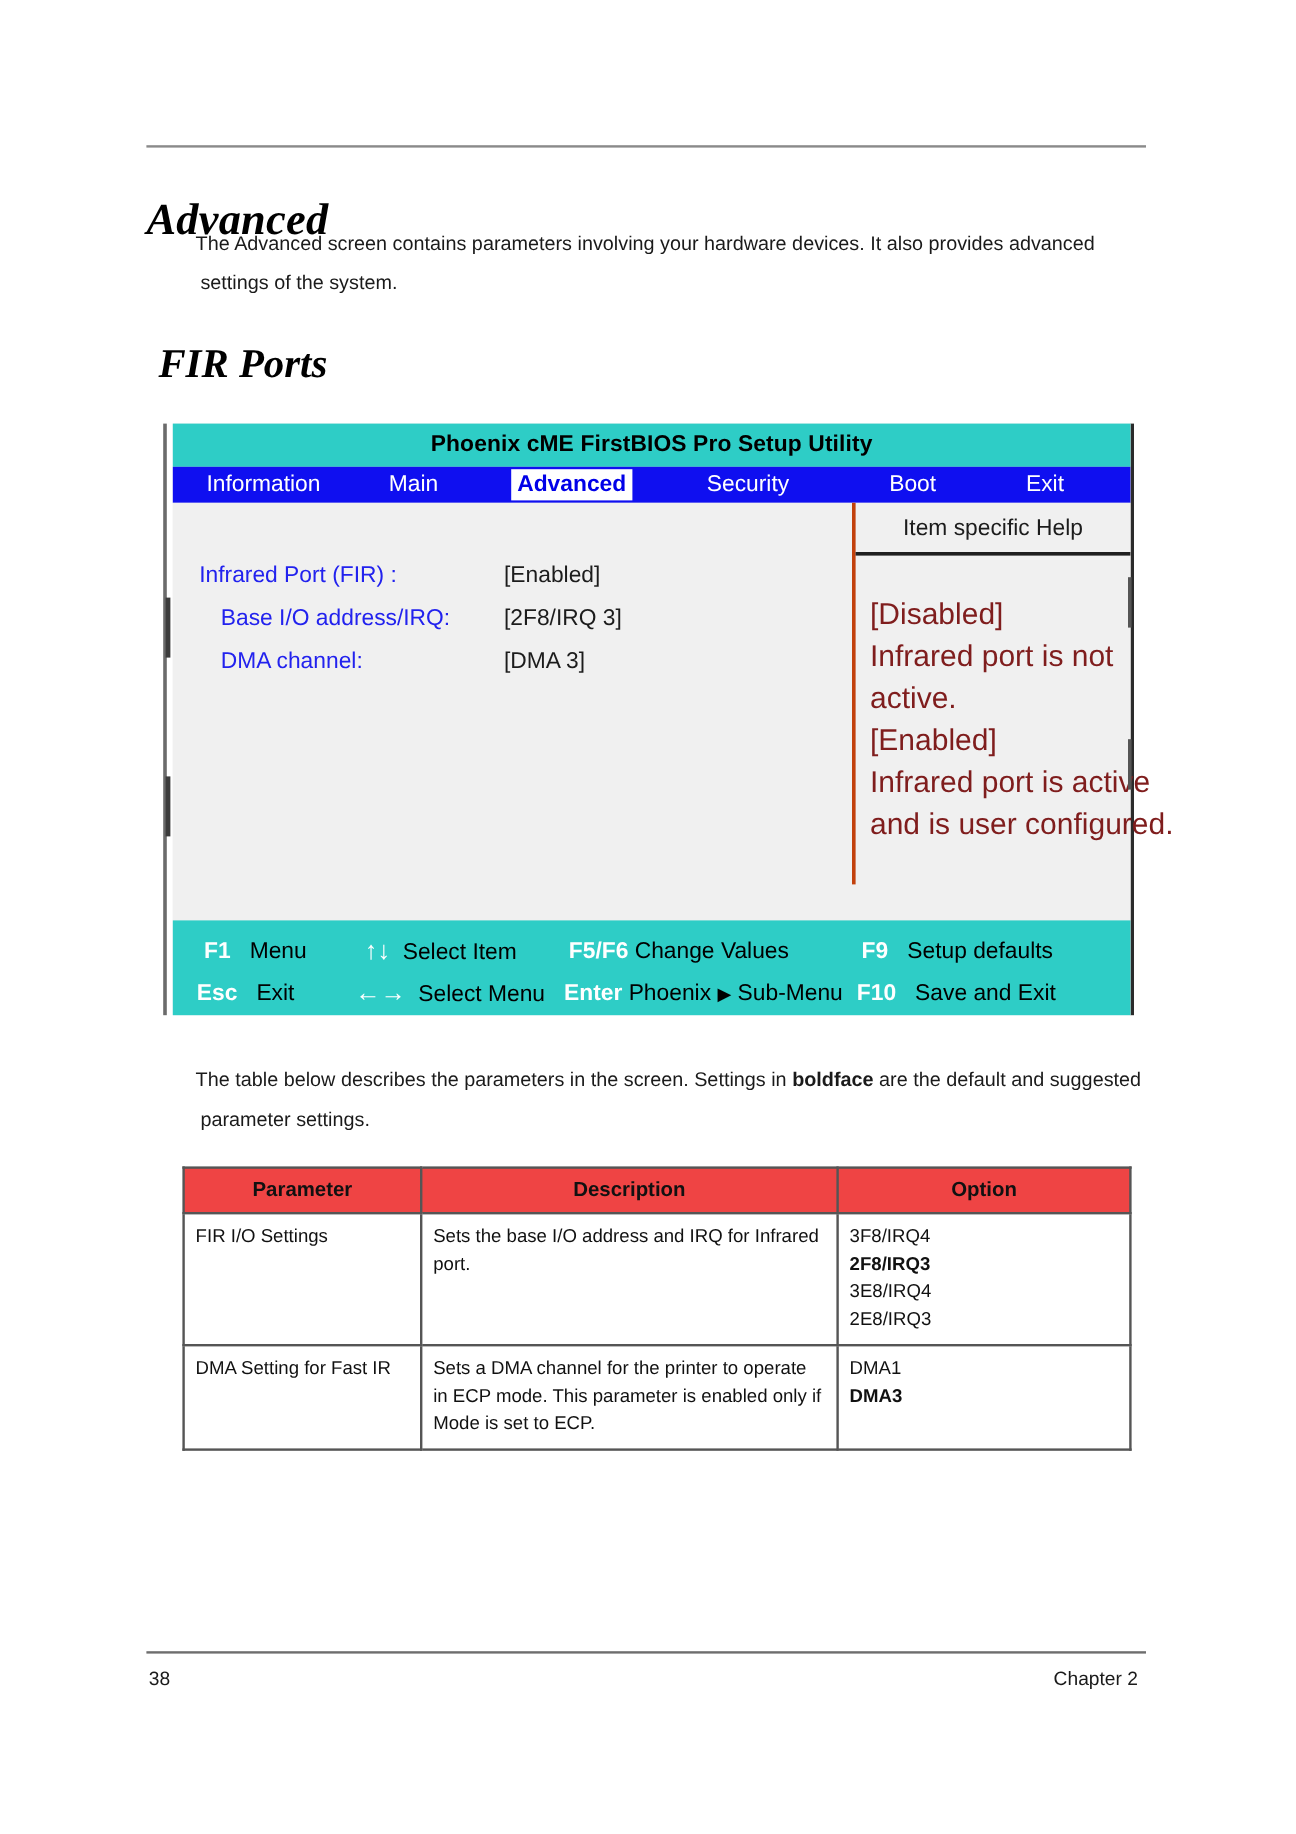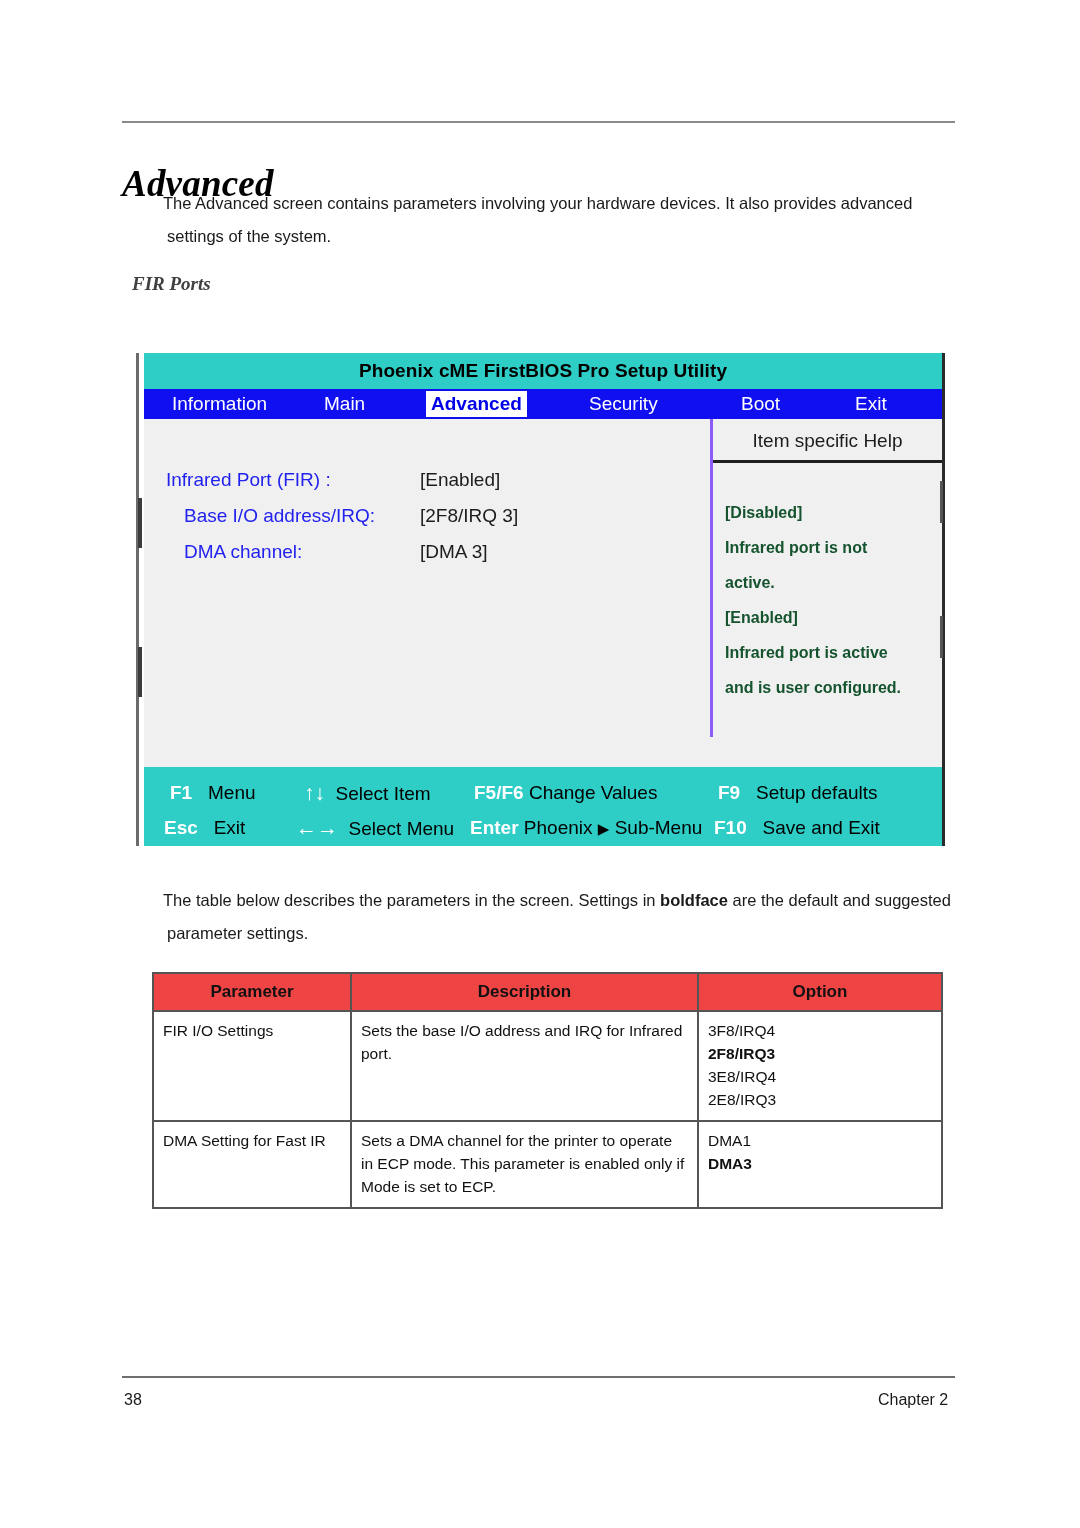--- a/index.html
+++ b/index.html
@@ -52,22 +52,22 @@
     letter-spacing: .2px;
     color: #000;
   }
   .h2 {
     position: absolute;
     left: 132px;
     top: 257px;
     font-family: "Liberation Serif", serif;
     font-weight: bold;
     font-style: italic;
-    font-size: 19px;
-    color: #404040;
+    font-size: 34px;
+    color: #000000;
   }
   .para {
     position: absolute;
     font-size: 16.5px;
     line-height: 33px;
     color: #1a1a1a;
   }
   .para.p1 { left: 163px; top: 187px; width: 790px; }
   .para.p2 { left: 163px; top: 297px; width: 790px; }
   .para.p3 { left: 163px; top: 884px; width: 795px; }
@@ -167,41 +167,40 @@
     font-size: 19px;
     white-space: nowrap;
   }
 
   .help-panel {
     position: absolute;
     left: 566px;
     top: 0;
     width: 232px;
     height: 318px;
-    border-left: 3px solid #8b5cf6;
+    border-left: 3px solid #c2410c;
     box-sizing: border-box;
   }
   .help-title {
     height: 44px;
     line-height: 44px;
     text-align: center;
     font-size: 19px;
     color: #1c1c1c;
     border-bottom: 3px solid #1f1f1f;
     box-sizing: border-box;
   }
   .help-body {
     padding: 32px 0 0 12px;
   }
   .help-line {
-    font-size: 16px;
+    font-size: 25px;
     line-height: 35px;
-    color: #14532d;
+    color: #7f1d1d;
     white-space: nowrap;
-    font-weight: bold;
   }
   .help-tick-a {
     position: absolute;
     right: -1px;
     top: 62px;
     width: 3px;
     height: 42px;
     background: #555;
   }
   .help-tick-b {

